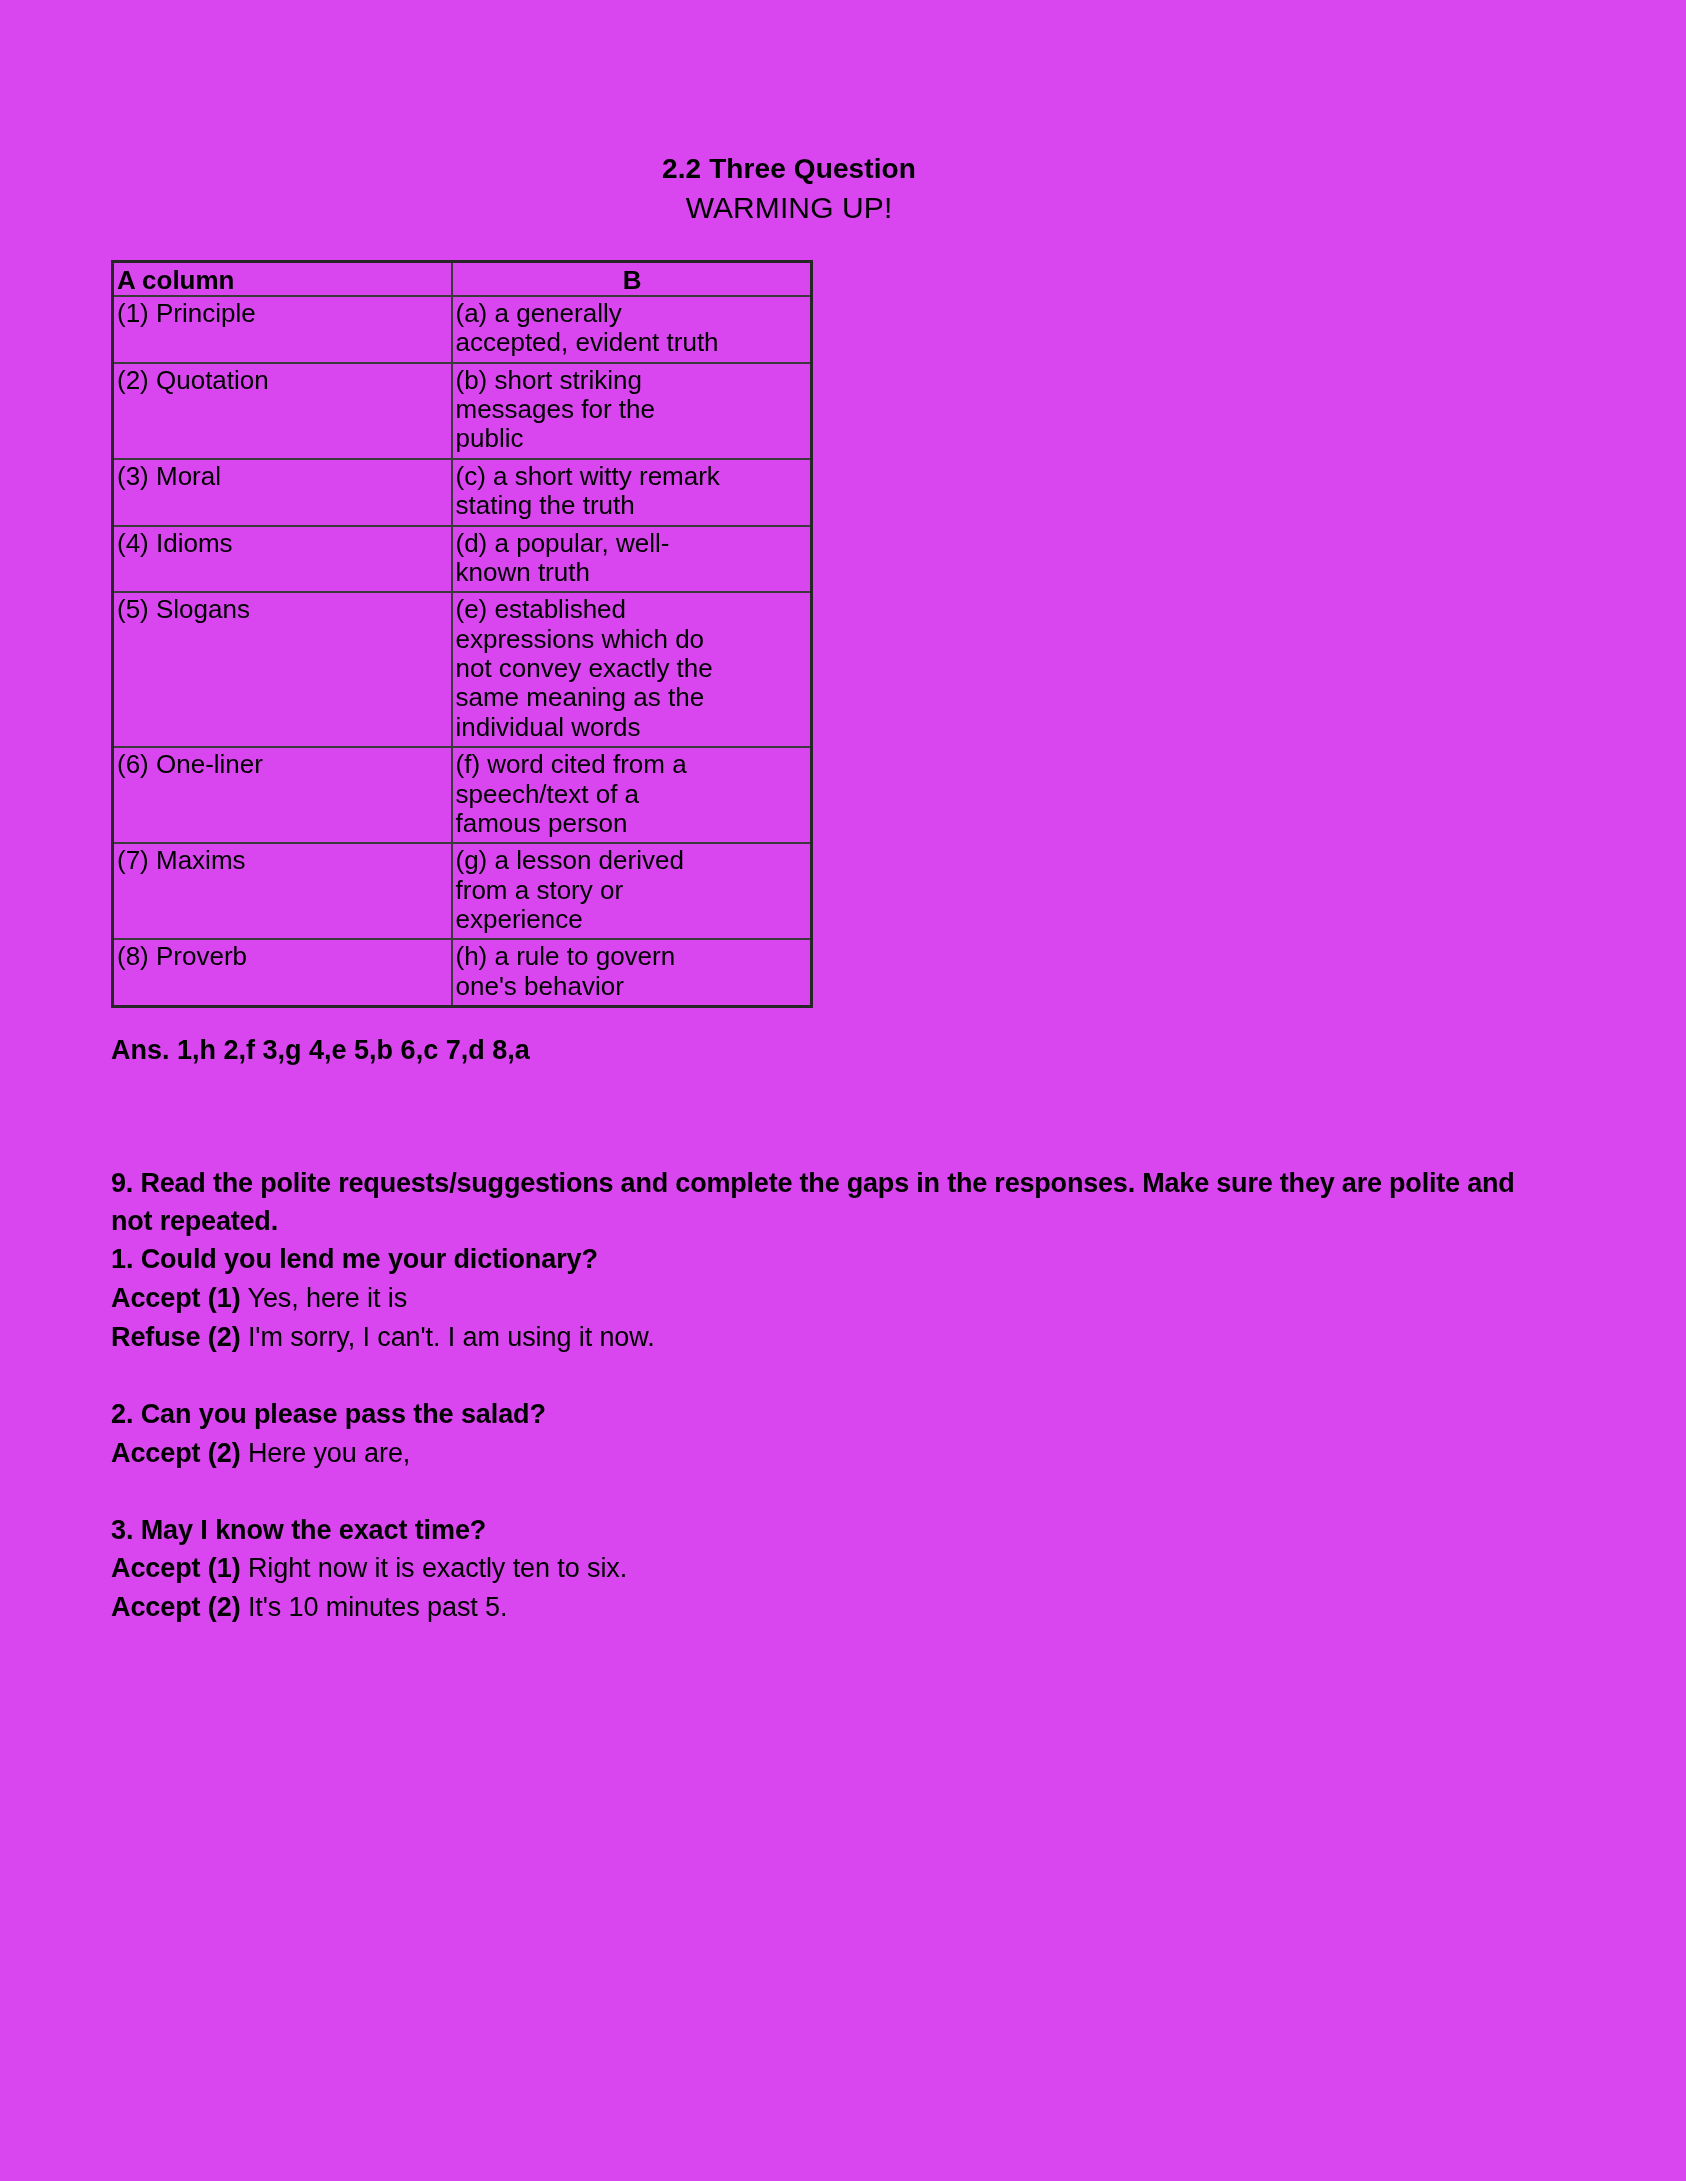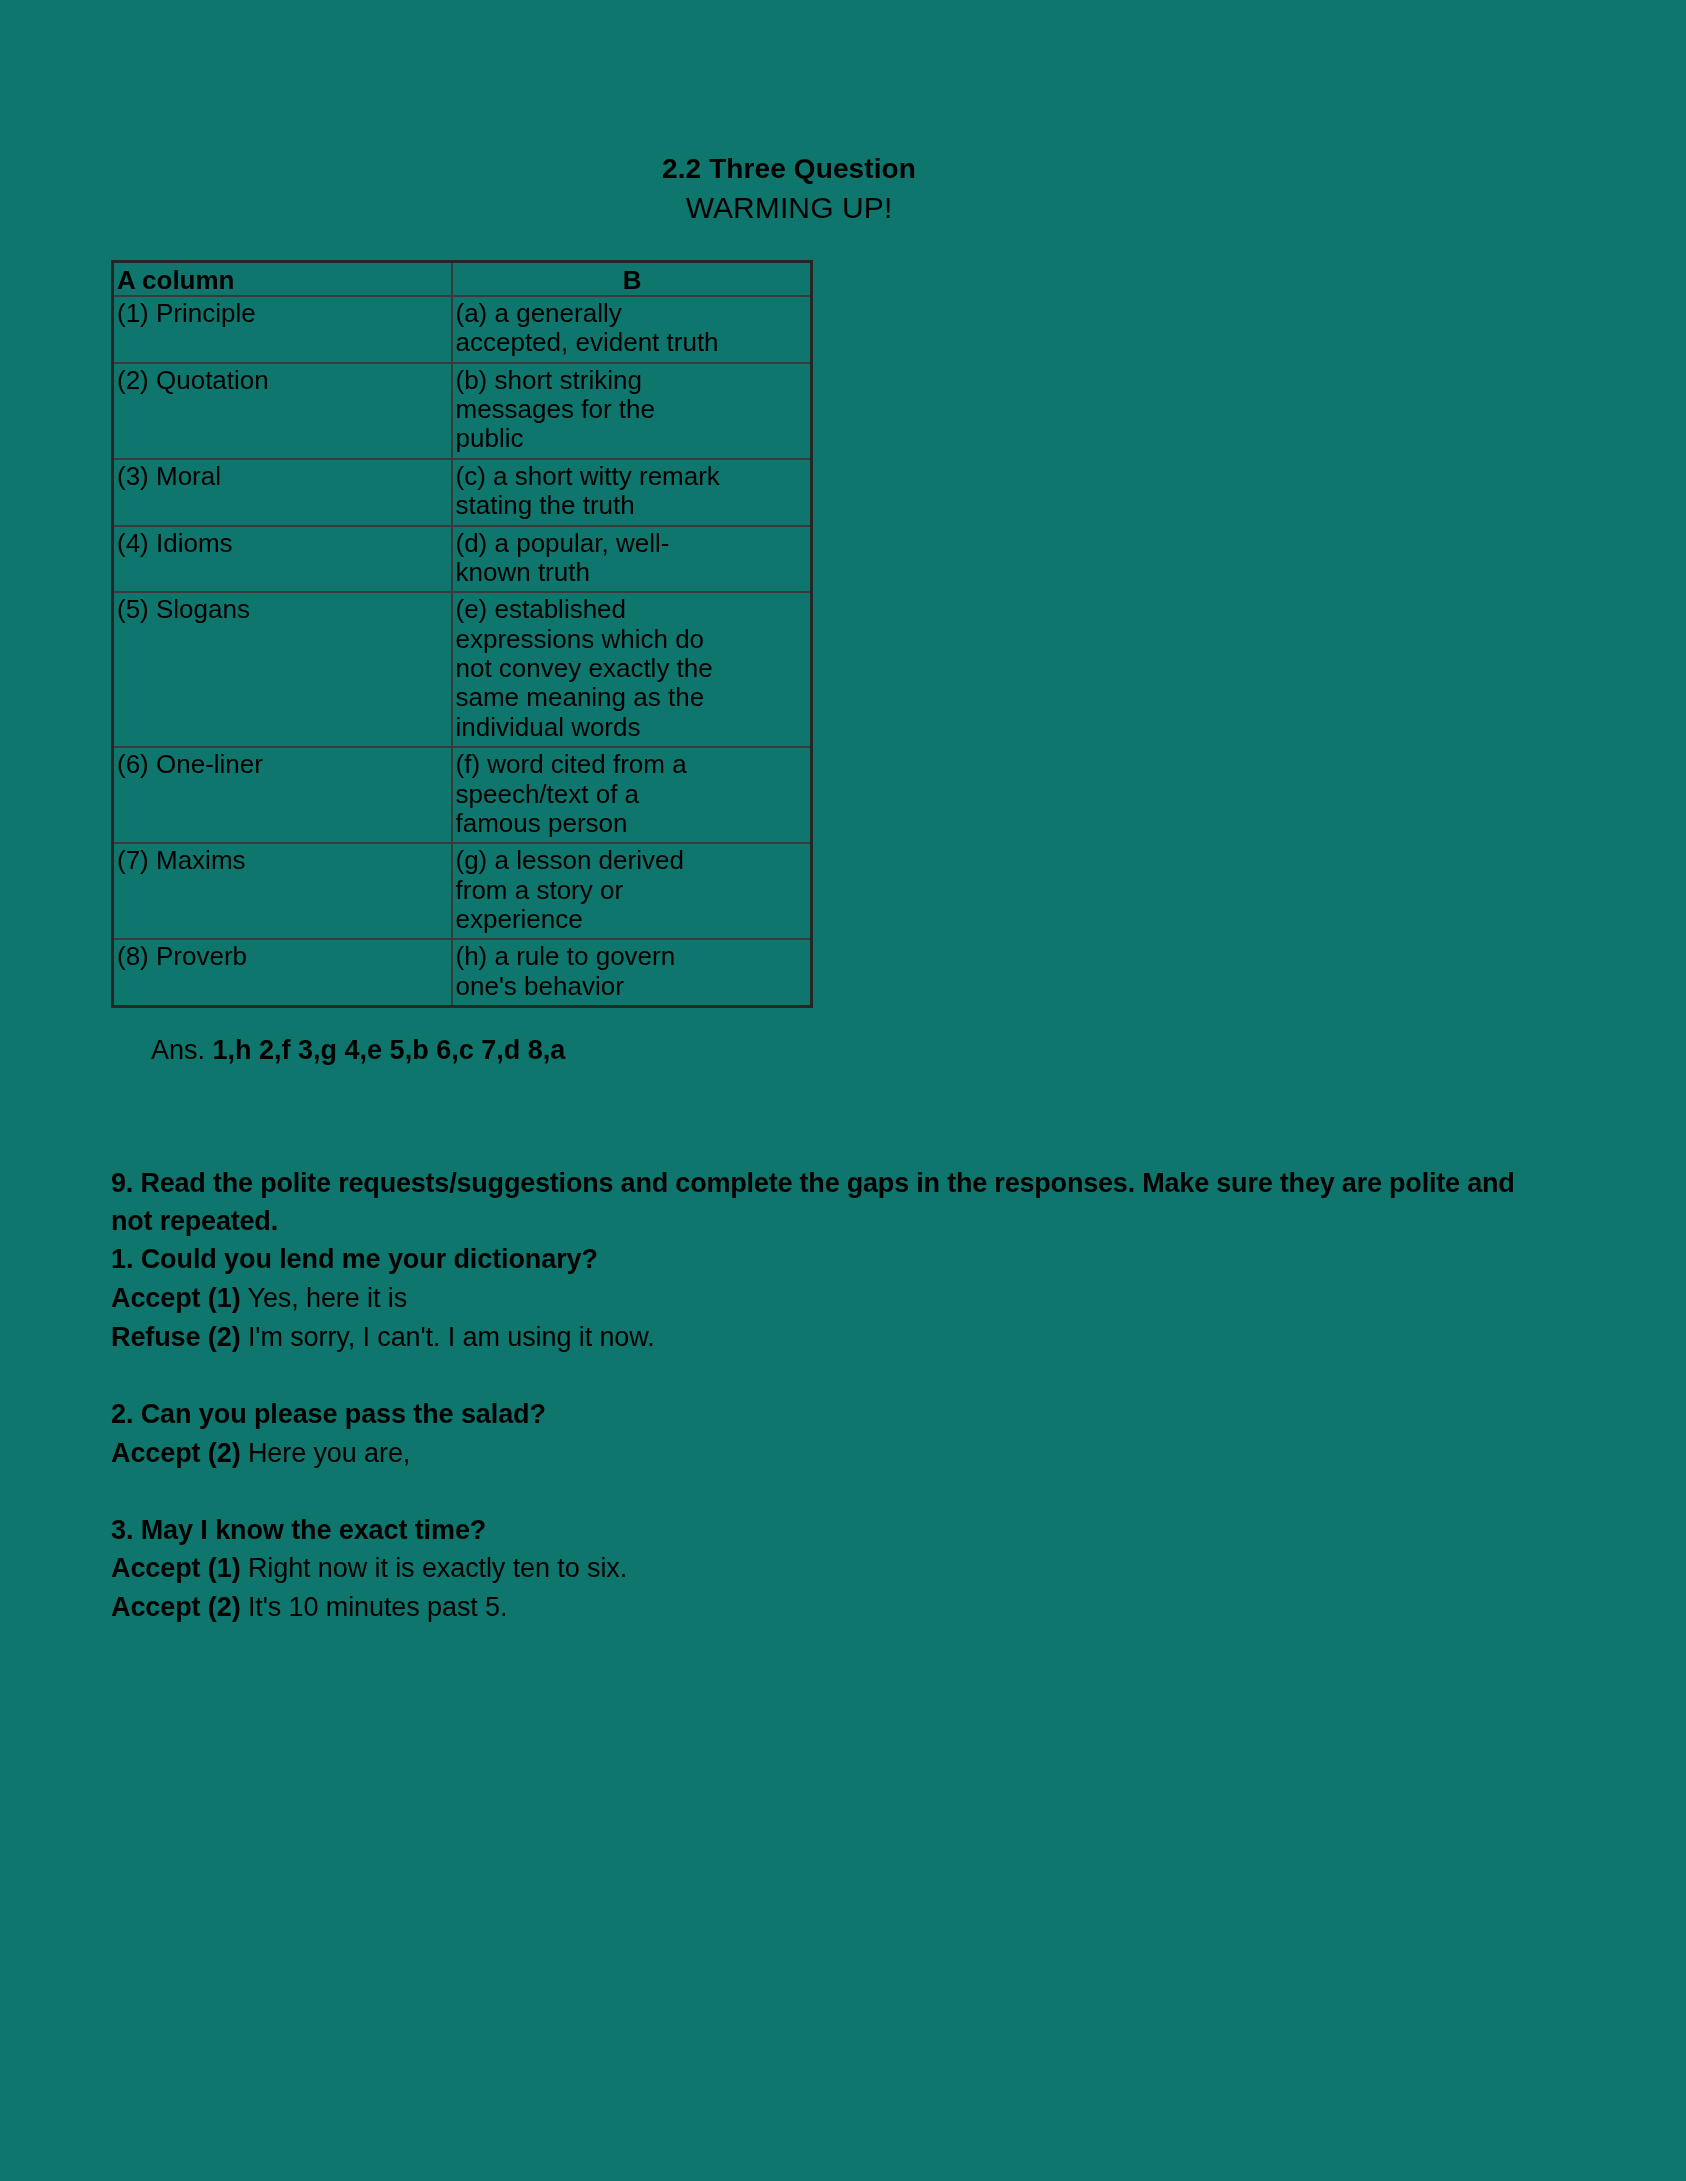--- a/index.html
+++ b/index.html
@@ -14,21 +14,21 @@
     font-family: "Liberation Sans", sans-serif;
     color: #000000;
     position: relative;
     overflow: hidden;
   }
   .page {
     position: absolute;
     left: 0; top: 0;
     width: 1686px;
     height: 2181px;
-    background: #0f766e;
+    background: #d946ef;
   }
   .content {
     position: absolute;
     left: 111px;
     top: 0;
     width: 1465px;
   }
 
   
   .title-block {
@@ -95,22 +95,21 @@
     white-space: pre-line;
   }
 
   
   .ans-line {
     margin-top: 26px;
     font-size: 27px;
     line-height: 1.2;
   }
   .ans-label {
-    font-weight: normal;
-    margin-left: 40px;
+    font-weight: bold;
   }
   .ans-values {
     font-weight: bold;
   }
 
   
   .q2-block {
     margin-top: 97px;
   }
   .q2-prompt {

